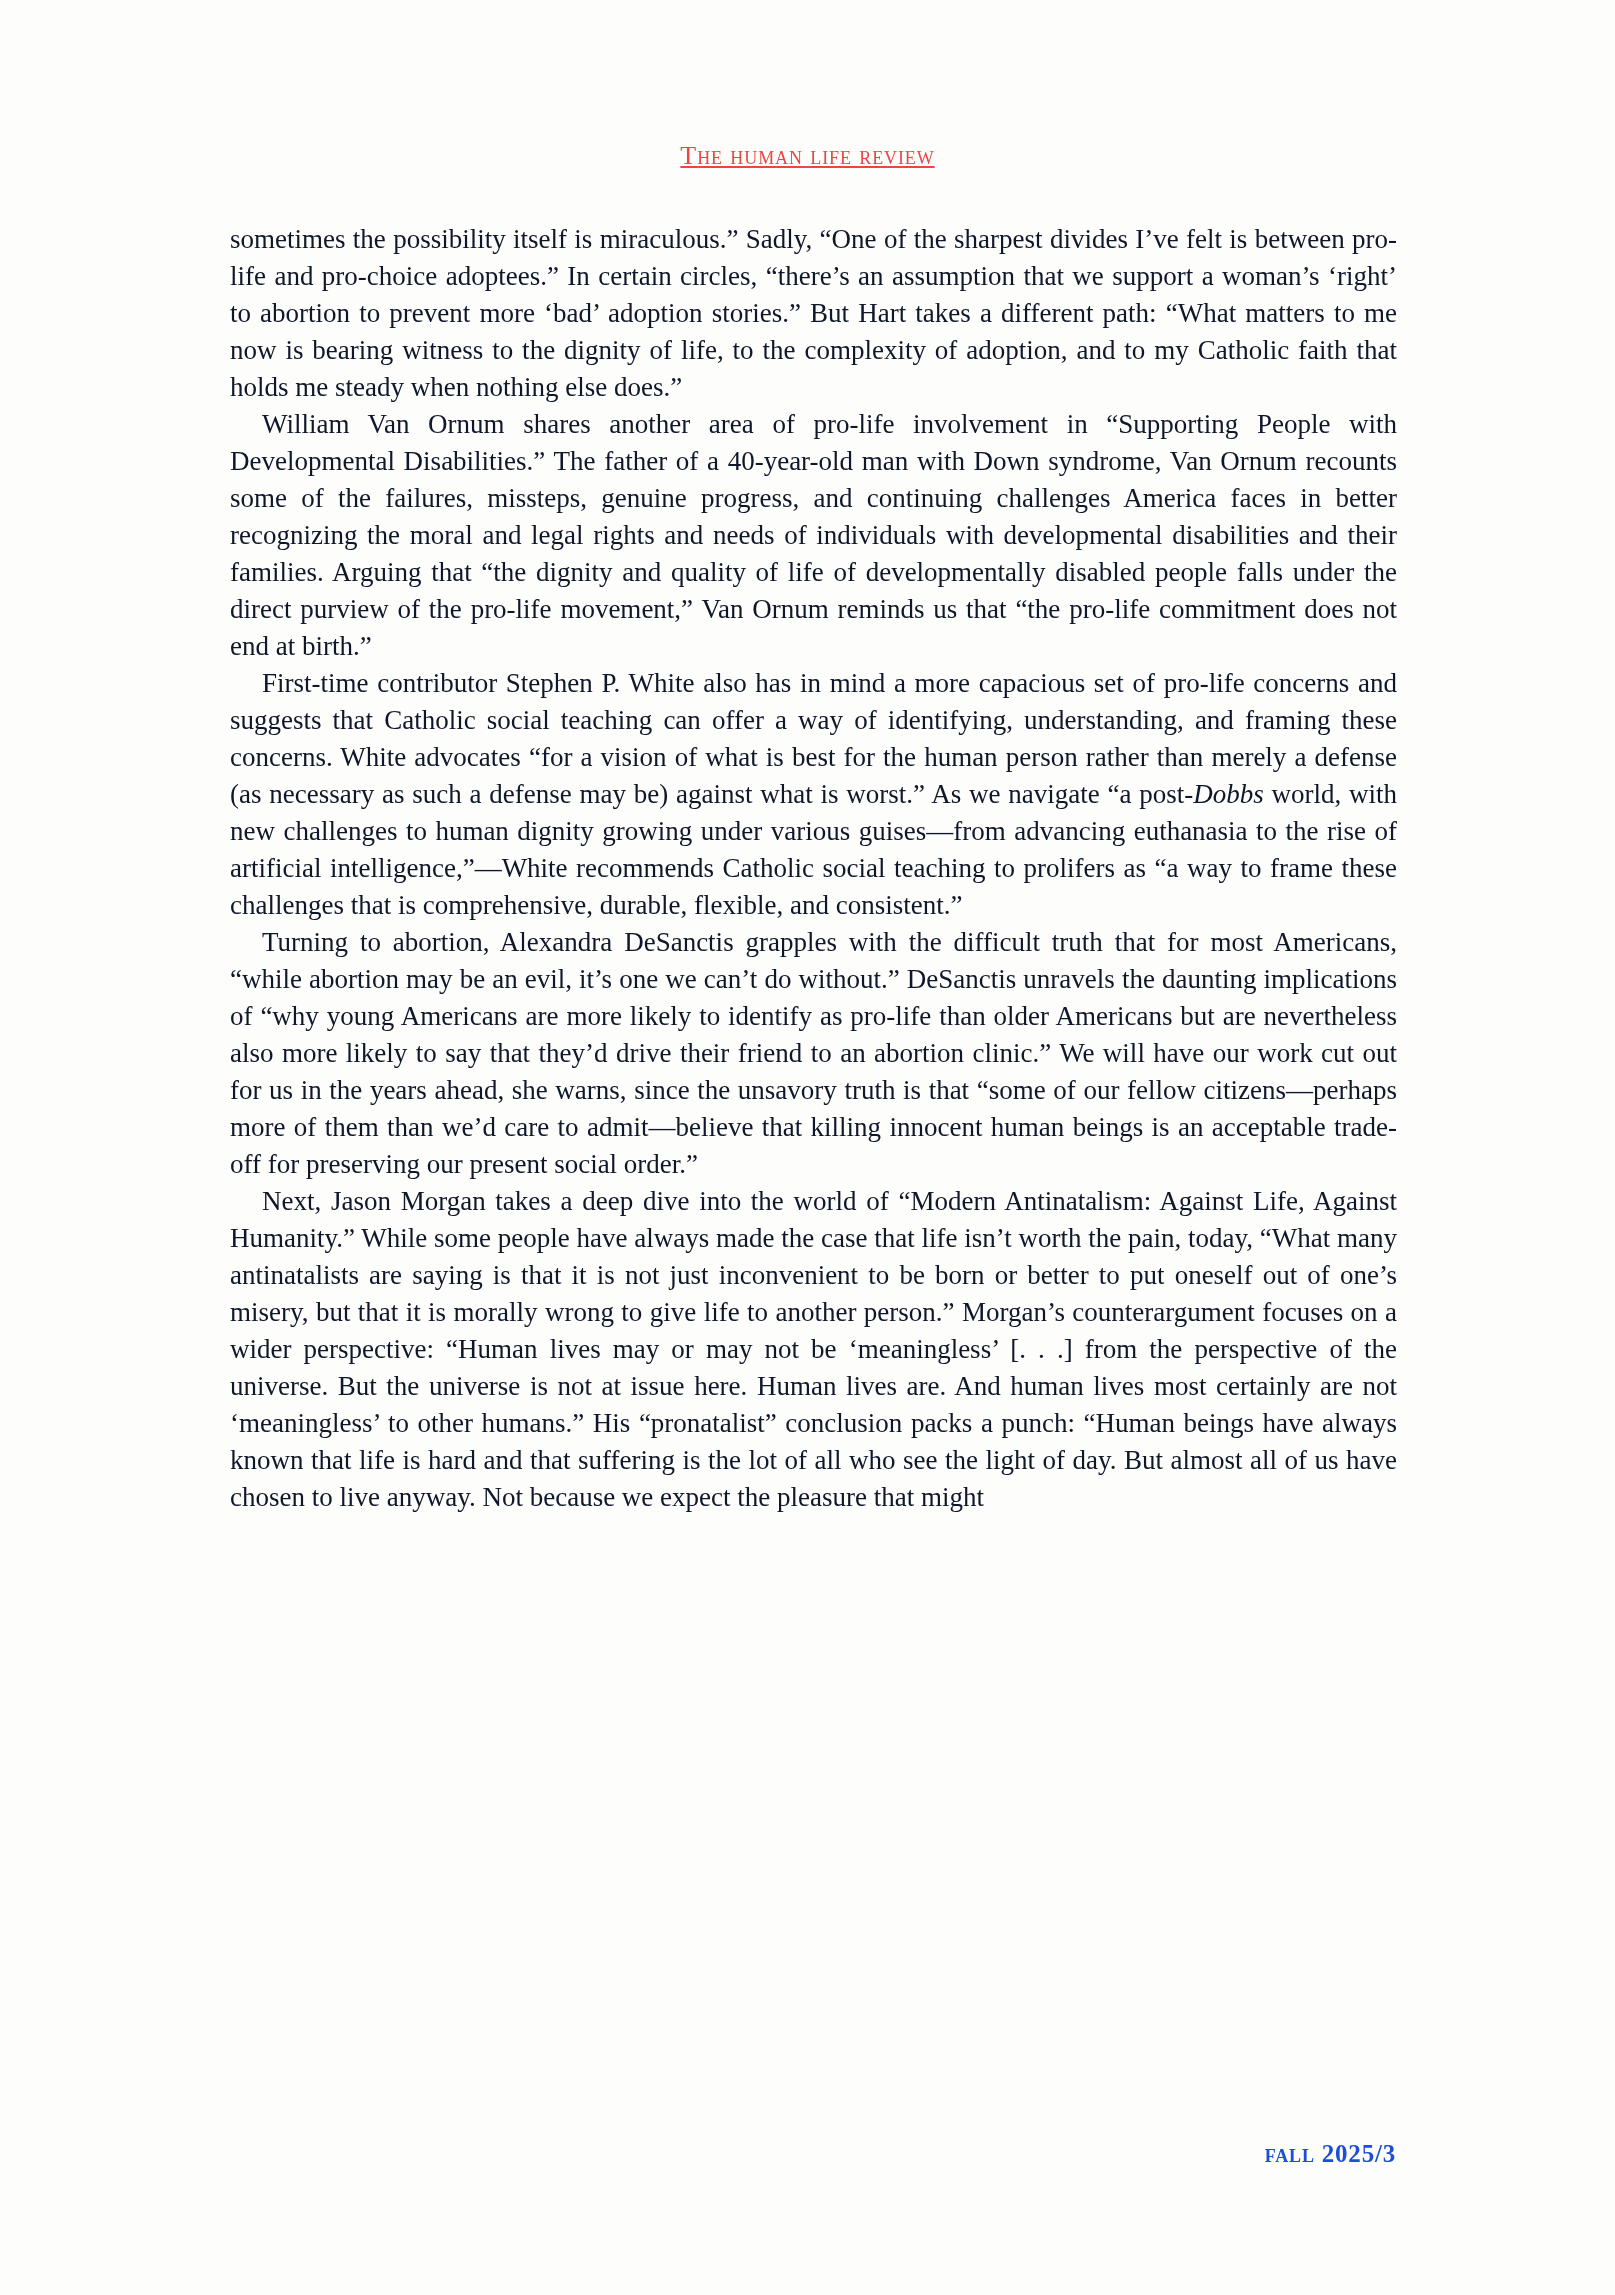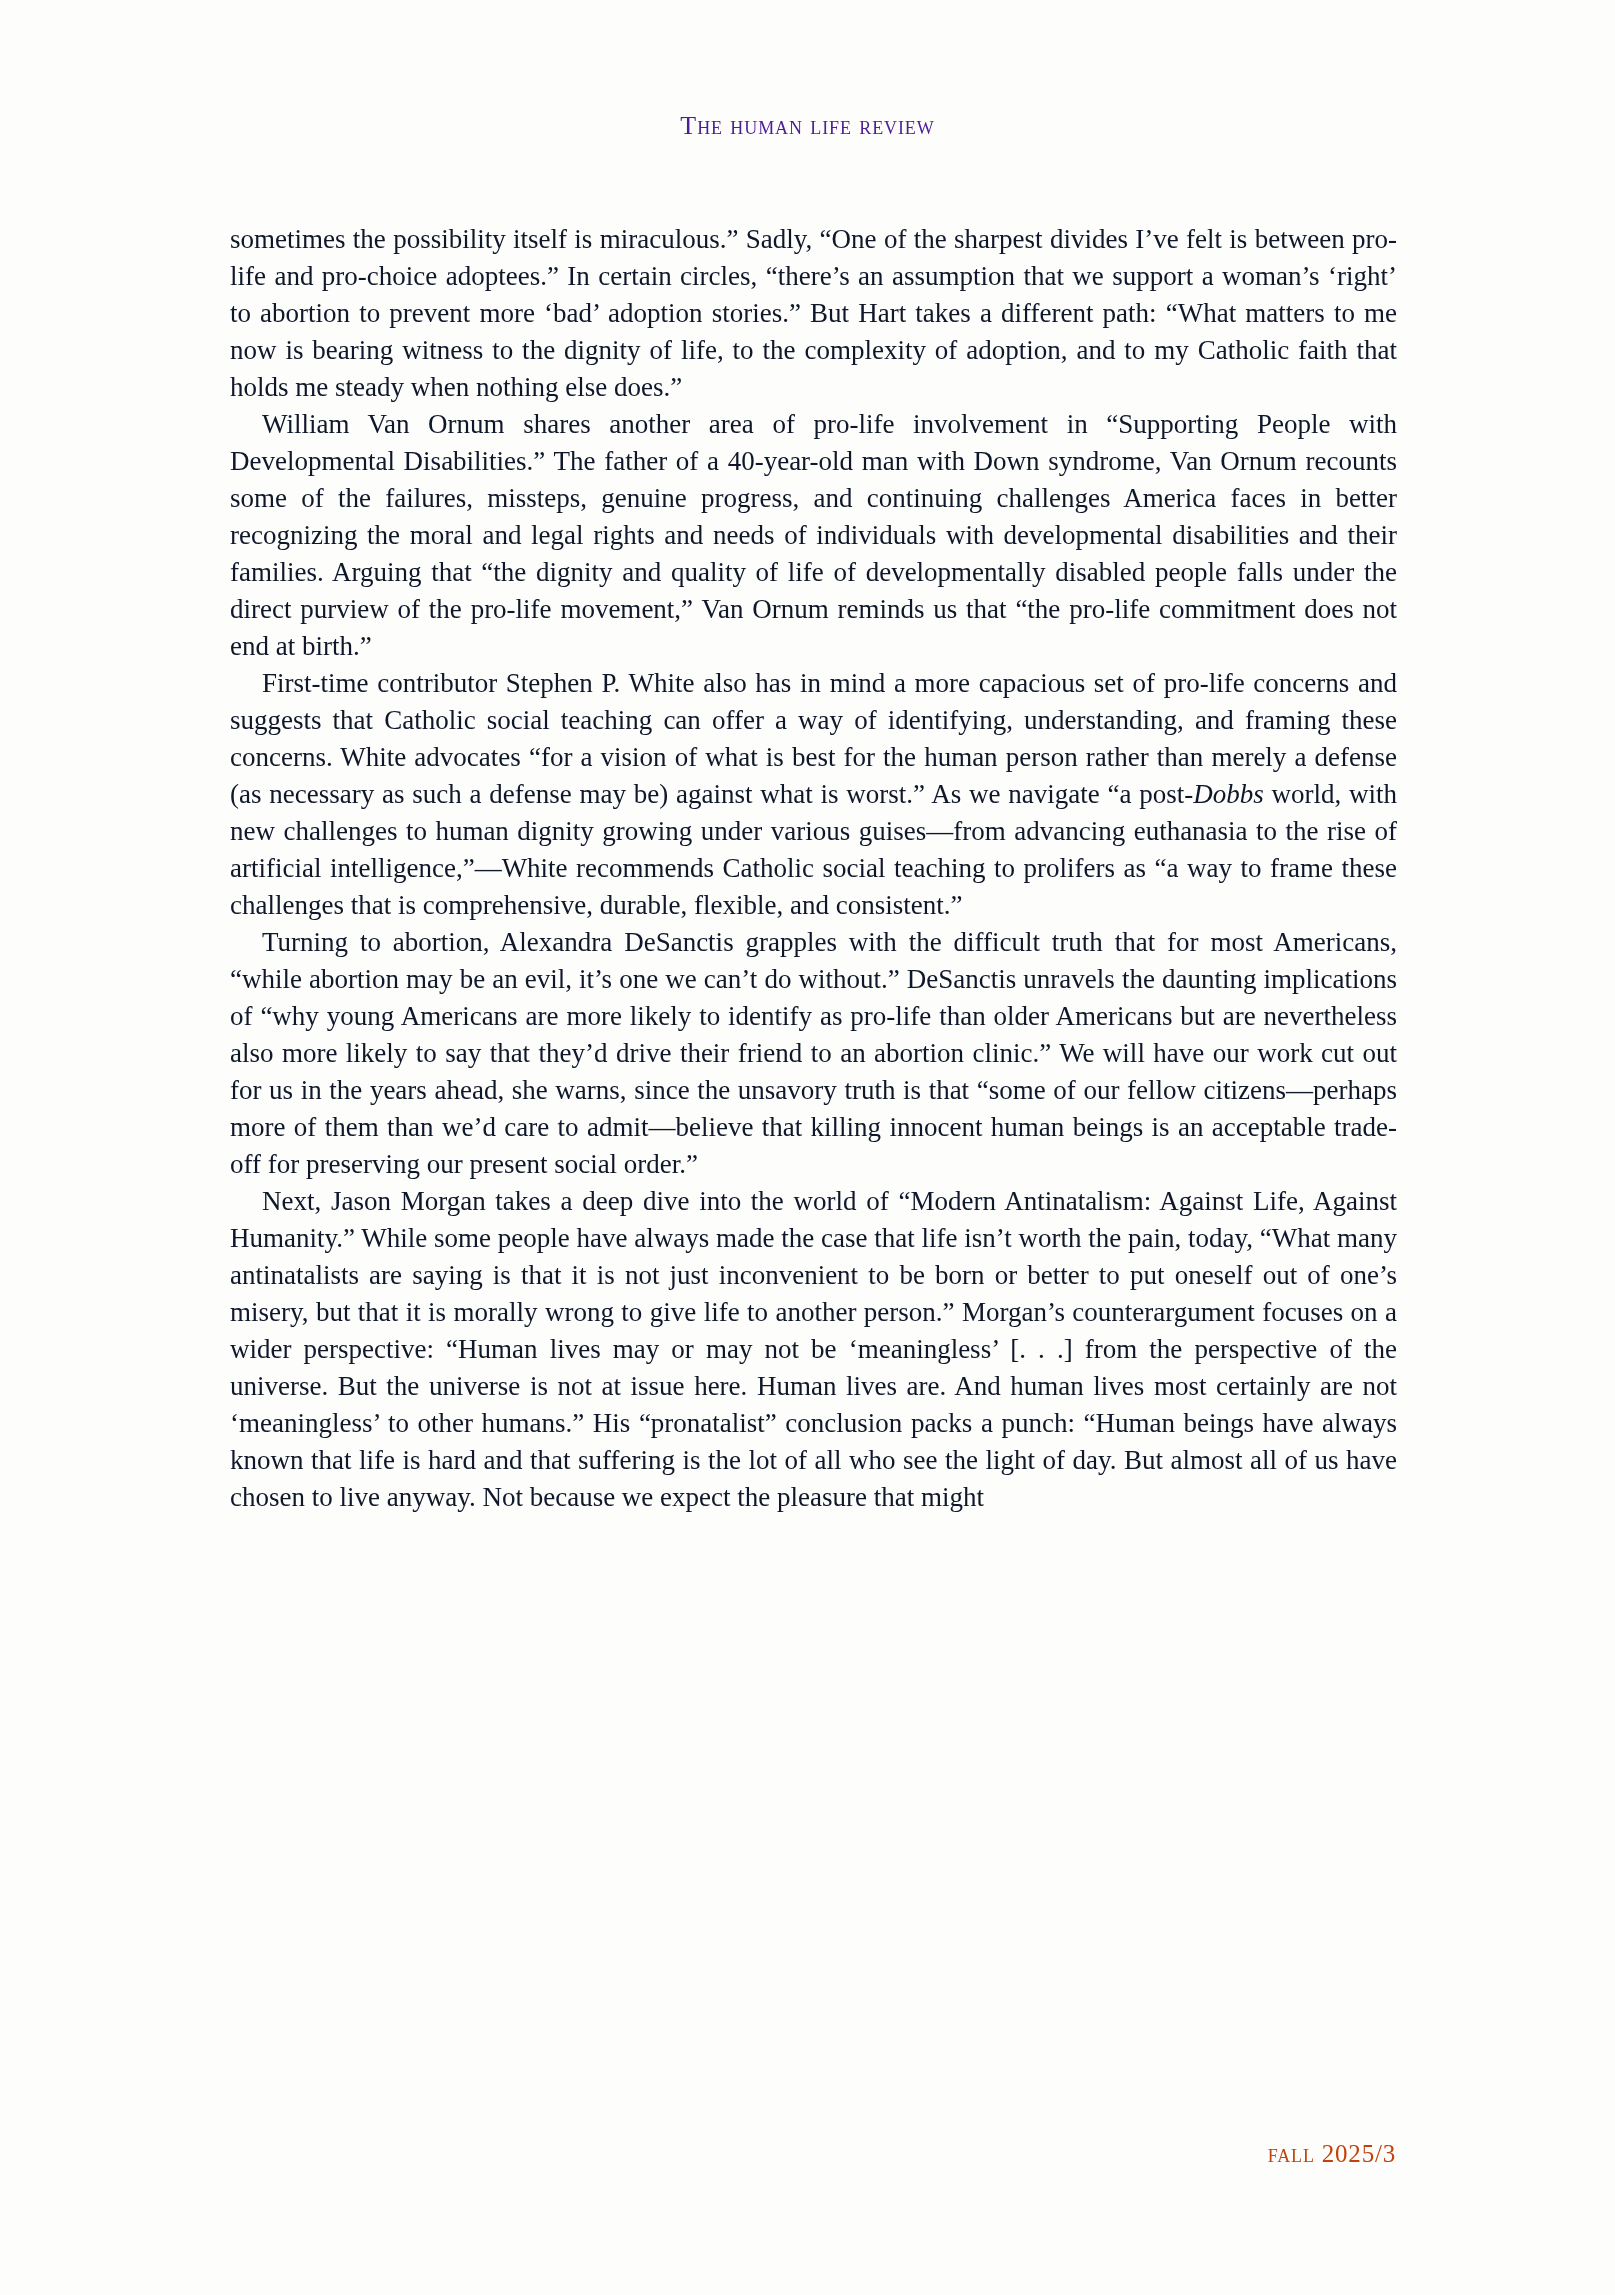--- a/index.html
+++ b/index.html
@@ -10,30 +10,31 @@
   .page {
     position: relative;
     width: 1615px;
     height: 2295px;
     background: #fdfdfb;
     box-sizing: border-box;
     overflow: hidden;
   }
   .running-head {
     position: absolute;
-    top: 111px;
+    top: 141px;
     left: 0;
     right: 0;
     text-align: center;
     font-family: "Liberation Serif", "DejaVu Serif", serif;
     font-size: 26px;
     letter-spacing: 0.9px;
-    color: #4c1d95;
+    color: #ef4444;
     font-variant: small-caps;
     text-transform: lowercase;
+    text-decoration: underline;
   }
   .running-head::first-letter { text-transform: uppercase; }
 
   .textblock {
     position: absolute;
     left: 230px;
     top: 221px;
     width: 1167px;
     font-family: "Liberation Serif", "DejaVu Serif", serif;
     font-size: 27px;
@@ -55,22 +56,23 @@
   }
   em { font-style: italic; }
 
   .folio {
     position: absolute;
     bottom: 127px;
     right: 219px;
     font-family: "Liberation Serif", "DejaVu Serif", serif;
     font-size: 25px;
     letter-spacing: 0.8px;
-    color: #c2410c;
+    color: #1d4ed8;
     font-variant: small-caps;
+    font-weight: bold;
   }
   .folio .fl { text-transform: lowercase; }
   .folio .fl::first-letter { text-transform: uppercase; }
 </style>
 </head>
 <body>
 
 <div class="page">
 
   <div class="running-head">The Human Life Review</div>

